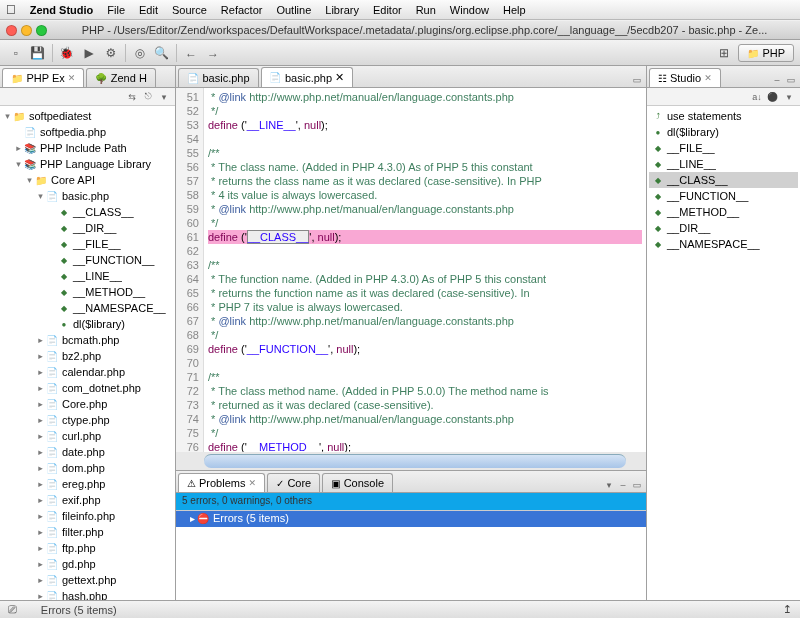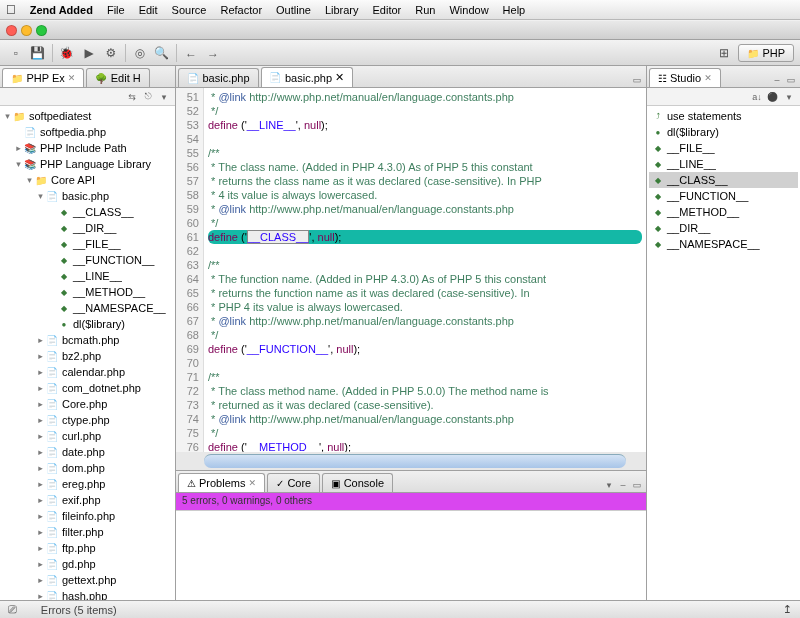--- a/index.html
+++ b/index.html
@@ -33,61 +33,62 @@
 .tw { width:11px; text-align:center; color:#7a7a7a; font-size:9px; }
 .ic { width:14px; height:14px; margin-right:2px; display:flex; align-items:center; justify-content:center; font-size:10px; }
 .ic.folder{color:#d4a017}.ic.php{color:#6b8e23}.ic.const{color:#3a7d3a;font-size:8px}.ic.lib{color:#c07000}
 .editor-tabs { height:22px; background:linear-gradient(#f0f0f0,#dedede); border-bottom:1px solid #a0a0a0; display:flex; align-items:end; padding:0 2px; }
 .etab { padding:3px 8px; border:1px solid #a0a0a0; border-bottom:none; border-radius:3px 3px 0 0; font-size:10px; display:flex; align-items:center; gap:3px; margin-right:2px; }
 .etab.active { background:#fff; }
 .etab.inactive { background:linear-gradient(#eee,#ddd); }
 .editor { flex:1; display:flex; background:#fff; overflow:hidden; font-family:Monaco,monospace; font-size:10px; line-height:14px; }
 .gutter { width:28px; background:#f3f3f3; color:#888; text-align:right; padding:2px 4px 2px 0; border-right:1px solid #ddd; }
 .code { flex:1; padding:2px 4px; white-space:pre; overflow:hidden; }
-.hl { background:#14b8a6; display:inline-block; width:100%;border-radius:6px; }
+.hl { background:#f9a8d4; display:inline-block; width:100%; }
 .kw{color:#7f0055;font-weight:normal}.com{color:#3f7f5f}.str{color:#2a00ff}.link{color:#3f5f9f}
 .scrollbar-h { height:14px; background:linear-gradient(#d4e3f5,#a8c5e8); border-top:1px solid #8ab; border-radius:7px; margin:2px 20px 2px 28px; }
 .bottom-panel { height:130px; border-top:1px solid #a0a0a0; background:#fff; display:flex; flex-direction:column; }
-.problems-hdr { height:18px; background:#d946ef; border-bottom:1px solid #ccc; padding:2px 6px; font-size:10px; color:#333; }
+.problems-hdr { height:18px; background:#0ea5e9; border-bottom:1px solid #ccc; padding:2px 6px; font-size:10px; color:#333; }
 .tbl-hdr { display:flex; height:18px; background:linear-gradient(#fafafa,#e8e8e8); border-bottom:1px solid #b8b8b8; }
 .th { border-right:1px solid #ccc; padding:2px 6px; font-size:10px; color:#333; }
 .tbl-body { flex:1; background:#fff; }
 .tbl-row { display:flex; height:16px; }
 .tbl-row.sel { background:#3874d6; color:#fff; }
 .td { padding:1px 6px; font-size:10px; }
 .alt-rows div:nth-child(even){background:#f0f4f8}
 .status { height:18px; background:linear-gradient(#f3f3f3,#dedede); border-top:1px solid #a0a0a0; display:flex; align-items:center; padding:0 8px; font-size:10px; color:#444; }
 .status .spacer{flex:1}
 .outline-list { flex:1; overflow:auto; padding:2px; font-size:11px; }
 .outline-list .sel { background:#d0d0d0; }
 </style>
 </head>
 <body>
 
 <div class="menubar">
   <span class="apple"></span>
-  <span class="app-name">Zend Added</span>
+  <span class="app-name">Zend Studio</span>
   <span>File</span>
   <span>Edit</span>
   <span>Source</span>
   <span>Refactor</span>
   <span>Outline</span>
   <span>Library</span>
   <span>Editor</span>
   <span>Run</span>
   <span>Window</span>
   <span>Help</span>
 </div>
 
 <div class="titlebar">
   <div class="traffic">
     <div class="dot red"></div>
     <div class="dot yel"></div>
     <div class="dot grn"></div>
   </div>
+  <div class="title-text">PHP - /Users/Editor/Zend/workspaces/DefaultWorkspace/.metadata/.plugins/org.eclipse.php.core/__language__/5ecdb207 - basic.php - Ze...</div>
 </div>
 
 <div class="toolbar">
   <div class="tbtn">▫</div>
   <div class="tbtn">💾</div>
   <div class="tsep"></div>
   <div class="tbtn">🐞</div>
   <div class="tbtn">▶</div>
   <div class="tbtn">⚙</div>
   <div class="tsep"></div>
@@ -100,21 +101,21 @@
     <div class="tbtn">⊞</div>
     <div class="persp-btn">📁 <span>PHP</span></div>
   </div>
 </div>
 
 <div class="workspace">
 
   <div class="col-left">
     <div class="view-tabs">
       <div class="vtab">📁 <span>PHP Ex</span> <span class="x">✕</span></div>
-      <div class="vtab inactive">🌳 <span>Edit H</span></div>
+      <div class="vtab inactive">🌳 <span>Zend H</span></div>
     </div>
     <div class="view-toolbar">
       <div class="mini">⇆</div>
       <div class="mini">⎋</div>
       <div class="mini">▾</div>
     </div>
     <div class="tree" id="tree">
         <div class="tn" style="padding-left:0px"><span class="tw">▾</span><span class="ic folder">📁</span>softpediatest</div>
         <div class="tn" style="padding-left:11px"><span class="tw"></span><span class="ic php">📄</span>softpedia.php</div>
         <div class="tn" style="padding-left:11px"><span class="tw">▸</span><span class="ic lib">📚</span>PHP Include Path</div>
@@ -197,21 +198,21 @@
 <span class="com"> * The class name. (Added in PHP 4.3.0) As of PHP 5 this constant</span>
 <span class="com"> * returns the class name as it was declared (case-sensitive). In PHP</span>
 <span class="com"> * 4 its value is always lowercased.</span>
 <span class="com"> * </span><span class="link">@link</span><span class="com"> http://www.php.net/manual/en/language.constants.php</span>
 <span class="com"> */</span>
 <span class="hl"><span class="kw">define</span> ('<span class="str"><span style="border:1px solid #888;background:#eee">__CLASS__</span></span>', <span class="kw">null</span>);</span>
 
 <span class="com">/**</span>
 <span class="com"> * The function name. (Added in PHP 4.3.0) As of PHP 5 this constant</span>
 <span class="com"> * returns the function name as it was declared (case-sensitive). In</span>
-<span class="com"> * PHP 4 its value is always lowercased.</span>
+<span class="com"> * PHP 7 its value is always lowercased.</span>
 <span class="com"> * </span><span class="link">@link</span><span class="com"> http://www.php.net/manual/en/language.constants.php</span>
 <span class="com"> */</span>
 <span class="kw">define</span> ('<span class="str">__FUNCTION__</span>', <span class="kw">null</span>);
 
 <span class="com">/**</span>
 <span class="com"> * The class method name. (Added in PHP 5.0.0) The method name is</span>
 <span class="com"> * returned as it was declared (case-sensitive).</span>
 <span class="com"> * </span><span class="link">@link</span><span class="com"> http://www.php.net/manual/en/language.constants.php</span>
 <span class="com"> */</span>
 <span class="kw">define</span> ('<span class="str">__METHOD__</span>', <span class="kw">null</span>);
@@ -228,20 +229,29 @@
       <div class="view-tabs">
         <div class="vtab">⚠ <span>Problems</span> <span class="x">✕</span></div>
         <div class="vtab inactive">✓ <span>Core</span></div>
         <div class="vtab inactive">▣ <span>Console</span></div>
         <div style="flex:1"></div>
         <div class="mini">▾</div>
         <div class="mini">–</div>
         <div class="mini">▭</div>
       </div>
       <div class="problems-hdr">5 errors, 0 warnings, 0 others</div>
+      <div class="tbl-body alt-rows">
+        <div class="tbl-row sel">
+          <div class="td" style="padding-left:14px">▸ ⛔ <span>Errors (5 items)</span></div>
+        </div>
+        <div></div>
+          <div></div>
+          <div></div>
+          <div></div>
+      </div>
     </div>
   </div>
 
   <div class="col-right">
     <div class="view-tabs">
       <div class="vtab">☷ <span>Studio</span> <span class="x">✕</span></div>
       <div style="flex:1"></div>
       <div class="mini">–</div>
       <div class="mini">▭</div>
     </div>

